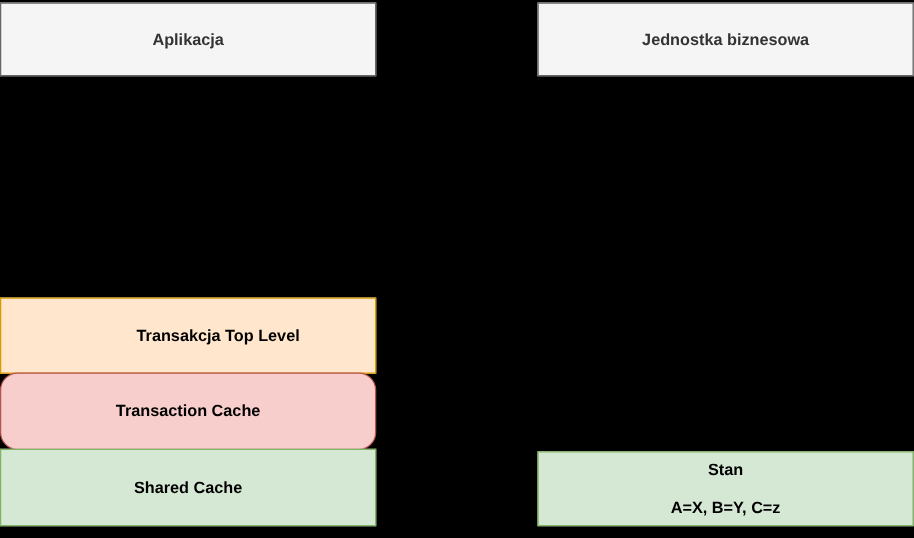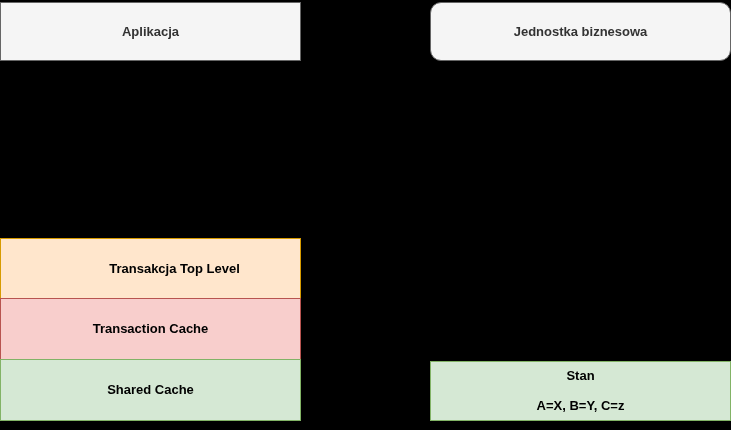--- a/index.html
+++ b/index.html
@@ -28,40 +28,40 @@
     justify-content: center;
     text-align: center;
     font-weight: bold;
     font-size: 13px;
     line-height: 1.2;
     color: #000000;
   }
   .node-aplikacja        { left: 0px;   top: 2px;   width: 301px; height: 59px; }
   .node-jednostka        { left: 430px; top: 2px;   width: 301px; height: 59px; }
   .node-transakcja-top   { left: 0px;   top: 238px; width: 301px; height: 61px; }
-  .node-transaction-cache{ left: 0px;   top: 298px; width: 301px; height: 62px; z-index: 2; }
+  .node-transaction-cache{ left: 0px;   top: 298px; width: 301px; height: 62px; z-index: 2; border-radius: 14px; }
   .node-shared-cache     { left: 0px;   top: 359px; width: 301px; height: 62px; z-index: 3; }
   .node-stan             { left: 430px; top: 361px; width: 301px; height: 60px; }
   .stan-lines {
     display: flex;
     flex-direction: column;
     align-items: center;
     gap: 14px;
   }
 </style>
 </head>
 <body style="background: rgb(0, 0, 0);">
 
 <div class="canvas">
 
   <div class="node node-aplikacja" style="background-color: rgb(245, 245, 245); border-color: rgb(102, 102, 102); color: rgb(51, 51, 51);">
     <span>Aplikacja</span>
   </div>
 
-  <div class="node node-jednostka" style="background-color: rgb(245, 245, 245); border-color: rgb(102, 102, 102); color: rgb(51, 51, 51); border-radius: 11px;">
+  <div class="node node-jednostka" style="background-color: rgb(245, 245, 245); border-color: rgb(102, 102, 102); color: rgb(51, 51, 51);">
     <span>Jednostka biznesowa</span>
   </div>
 
   <div class="node node-transakcja-top" style="background-color: rgb(255, 230, 204); border-color: rgb(215, 155, 0); color: rgb(0, 0, 0); padding-left: 48px;">
     <span>Transakcja Top Level</span>
   </div>
 
   <div class="node node-transaction-cache" style="background-color: rgb(248, 206, 204); border-color: rgb(184, 84, 80); color: rgb(0, 0, 0);">
     <span>Transaction Cache</span>
   </div>

